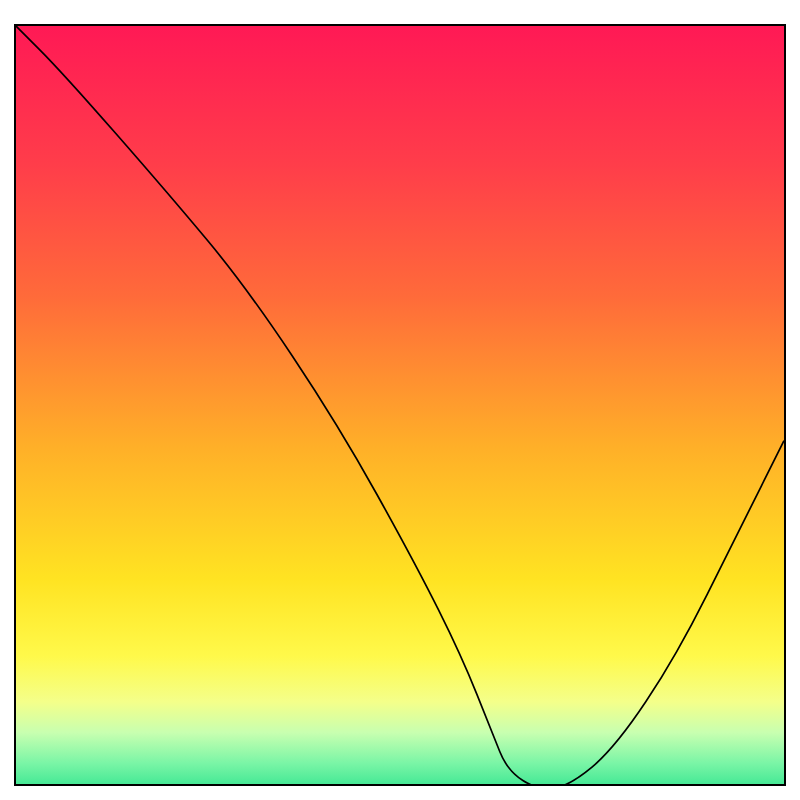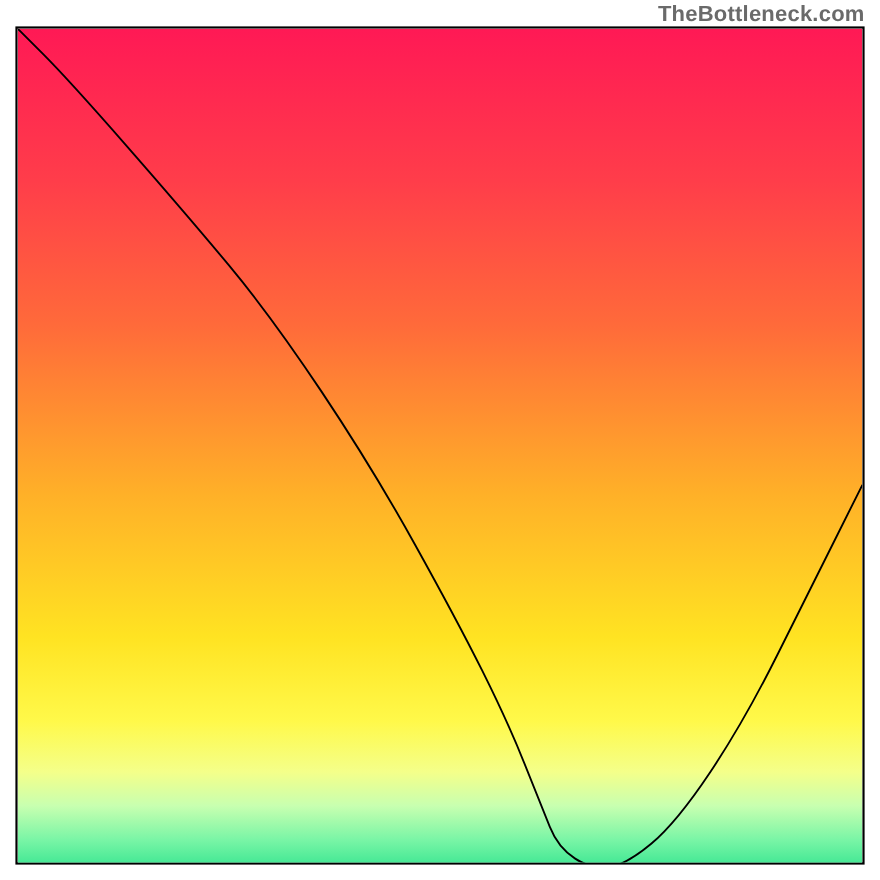--- a/index.html
+++ b/index.html
@@ -51,21 +51,20 @@
   .marker {
     fill: #d46a6a;
     stroke: none;
   }
 </style>
 </head>
 <body>
 
 <div class="stage">
 
-  <div class="watermark">TheBottleneck.com</div>
 
   <div class="plot-box">
 
     <svg class="bg-gradient" viewBox="0 0 1000 1000" preserveAspectRatio="none">
       <defs>
         <linearGradient id="grad" x1="0" y1="0" x2="0" y2="1">
             <stop offset="0%" stop-color="#ff1955"></stop>
             <stop offset="18%" stop-color="#ff3d4a"></stop>
             <stop offset="35%" stop-color="#ff6a3a"></stop>
             <stop offset="55.00000000000001%" stop-color="#ffb028"></stop>

